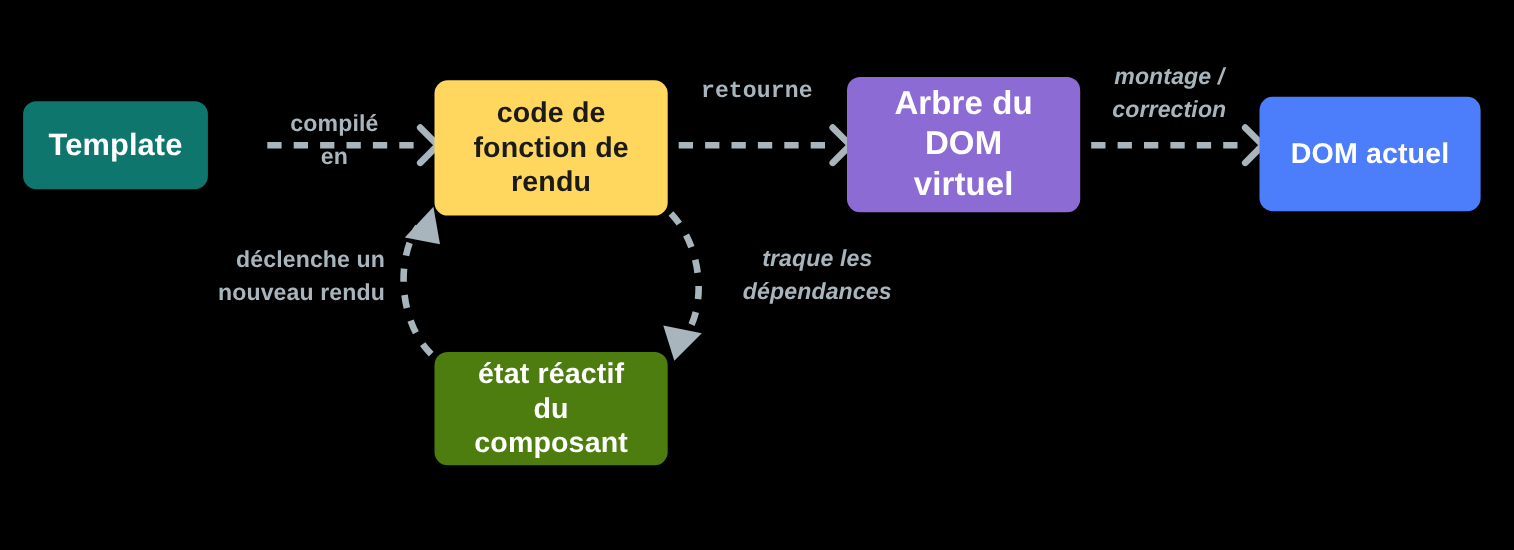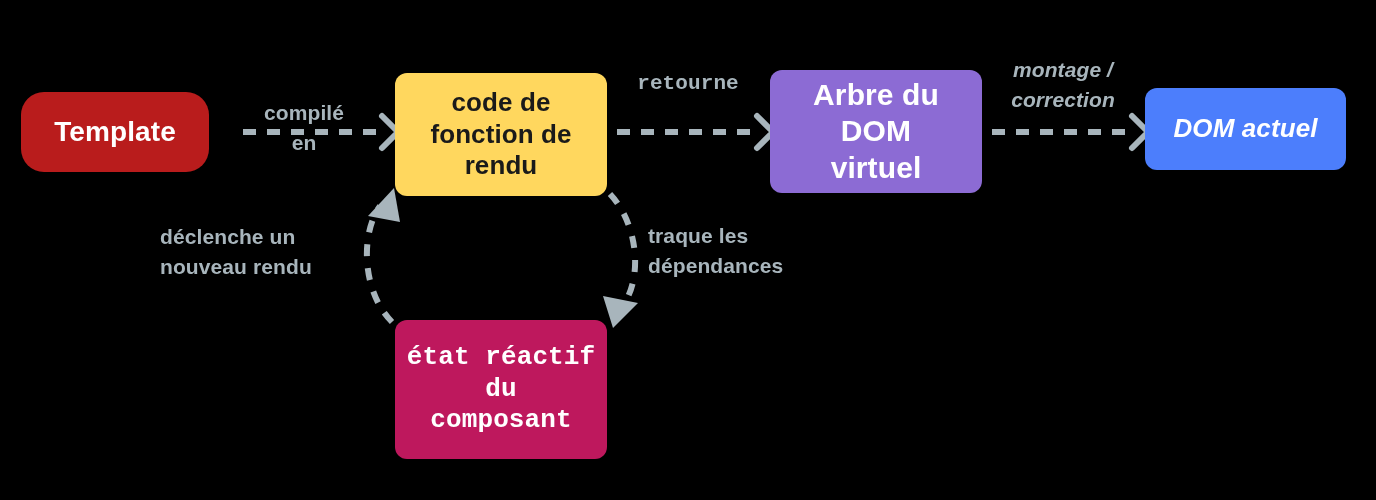--- a/index.html
+++ b/index.html
@@ -27,26 +27,25 @@
     text-align: center;
     font-weight: 700;
     line-height: 1.22;
     letter-spacing: 0.1px;
     white-space: pre-line;
     padding: 0 8px;
   }
   .node-template {
     left: 21px;
     top: 92px;
-    width: 188px;
+    width: 168px;
     height: 80px;
-    background: #b91c1c;
+    background: #0f766e;
     color: #FFFFFF;
     font-size: 28px;
-    border-radius: 23px;
   }
   .node-render-fn {
     left: 395px;
     top: 73px;
     width: 212px;
     height: 123px;
     background: #FFD75E;
     color: #1A1A1A;
     font-size: 26px;
   }
@@ -56,35 +55,33 @@
     width: 212px;
     height: 123px;
     background: #8C6BD4;
     color: #FFFFFF;
     font-size: 30px;
   }
   .node-dom {
     left: 1145px;
     top: 88px;
     width: 201px;
-    height: 82px;
+    height: 104px;
     background: #4C7EFC;
     color: #FFFFFF;
     font-size: 26px;
-    font-style: italic;
   }
   .node-state {
     left: 395px;
     top: 320px;
     width: 212px;
-    height: 139px;
-    background: #be185d;
+    height: 103px;
+    background: #4d7c0f;
     color: #FFFFFF;
     font-size: 26px;
-    font-family: Liberation Mono, monospace;
   }
 
   .edge-label {
     position: absolute;
     color: #A8B5BC;
     font-size: 21px;
     font-weight: 700;
     line-height: 1.42;
     text-align: center;
     white-space: pre-line;
@@ -105,27 +102,28 @@
   .lbl-mount {
     left: 992px;
     top: 55px;
     width: 142px;
     font-style: italic;
   }
   .lbl-track {
     left: 648px;
     top: 221px;
     width: 190px;
-    text-align: left;
+    text-align: center;
+    font-style: italic;
   }
   .lbl-rerender {
     left: 160px;
     top: 222px;
     width: 190px;
-    text-align: left;
+    text-align: right;
   }
 
   svg.arrows {
     position: absolute;
     left: 0;
     top: 0;
     width: 1376px;
     height: 500px;
     overflow: visible;
     pointer-events: none;

